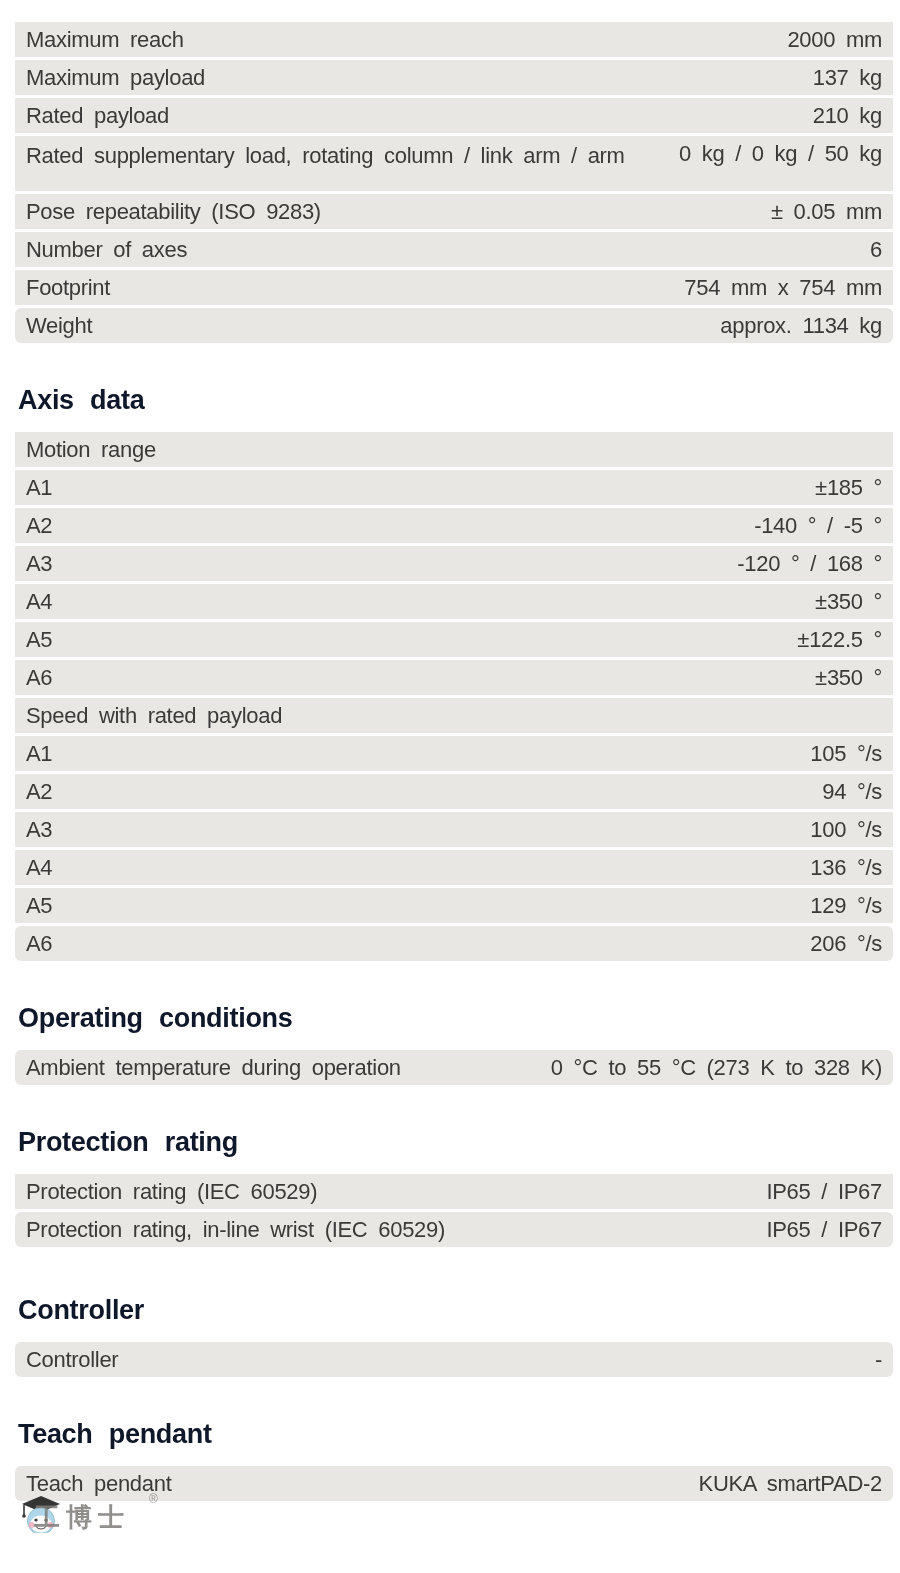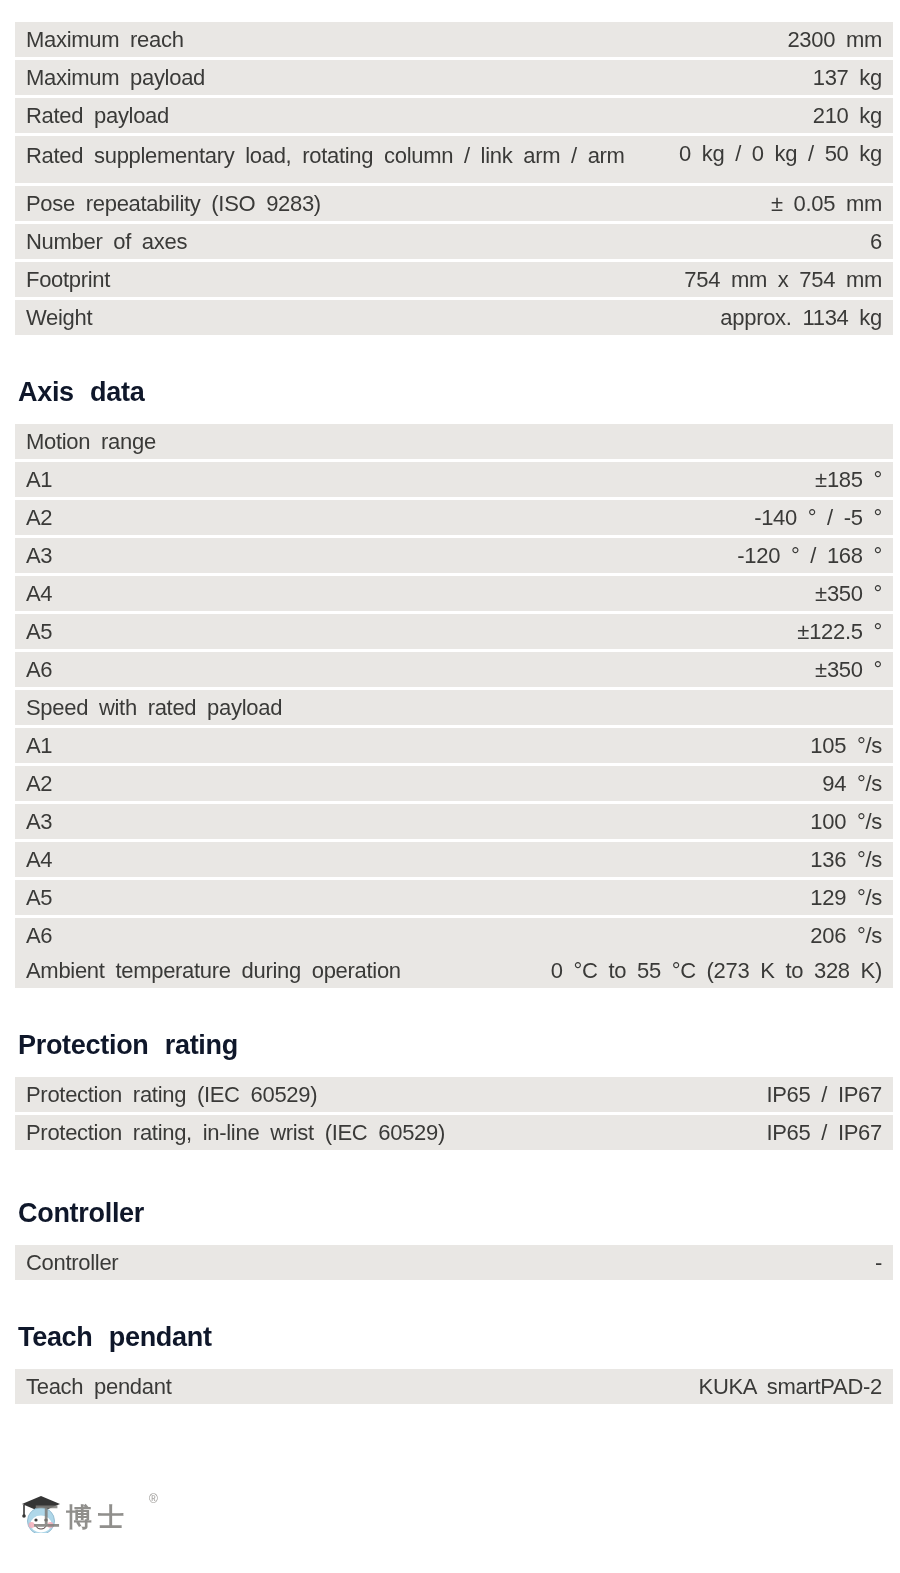--- a/index.html
+++ b/index.html
@@ -30,25 +30,25 @@
     justify-content: space-between;
     align-items: flex-start;
     background: #e9e7e4;
     margin-bottom: 3px;
     padding: 5px 11px 5px 11px;
     font-size: 22px;
     line-height: 25px;
     word-spacing: 5px;
     letter-spacing: -0.3px;
   }
-  .row:last-child { margin-bottom: 0; }
+  .row:last-child { margin-bottom: 0; border-radius: 6px; }
   .row .label { text-align: left; position: relative; z-index: 2; }
   .row .value { text-align: right; white-space: nowrap; margin-left: 18px; position: relative; z-index: 2; }
   .row.multiline .label { flex: 0 1 600px; line-height: 29.5px; }
-  .row.multiline { padding-top: 5px; padding-bottom: 12px; }
+  .row.multiline { padding-top: 5px; padding-bottom: 20px; }
 
   
   .watermark-layer { position: absolute; left: 0; top: 0; width: 100%; height: 100%; z-index: 1; pointer-events: none; }
   .mascot { position: absolute; left: 12px; top: 1491px; opacity: 0.95; }
   .logo-cn {
     position: absolute; left: 34px; top: 1500px;
     font-family: "DejaVu Serif", serif;
     font-size: 26px; font-weight: bold;
     color: rgba(125, 123, 120, 0.85);
     letter-spacing: 6px;
@@ -66,21 +66,21 @@
 </head>
 <body>
 
 <div class="page">
 
   <main id="sections">
       <section class="section sec-general">
         <div class="spec-table">
           <div class="row">
             <span class="label">Maximum reach</span>
-            <span class="value">2300 mm</span>
+            <span class="value">2000 mm</span>
           </div>
           <div class="row">
             <span class="label">Maximum payload</span>
             <span class="value">137 kg</span>
           </div>
           <div class="row">
             <span class="label">Rated payload</span>
             <span class="value">210 kg</span>
           </div>
           <div class="row multiline">
@@ -158,20 +158,21 @@
             <span class="label">A5</span>
             <span class="value">129 °/s</span>
           </div>
           <div class="row">
             <span class="label">A6</span>
             <span class="value">206 °/s</span>
           </div>
         </div>
       </section>
       <section class="section sec-operating-conditions">
+        <h2>Operating conditions</h2>
         <div class="spec-table">
           <div class="row">
             <span class="label">Ambient temperature during operation</span>
             <span class="value">0 °C to 55 °C (273 K to 328 K)</span>
           </div>
         </div>
       </section>
       <section class="section sec-protection-rating">
         <h2>Protection rating</h2>
         <div class="spec-table">

